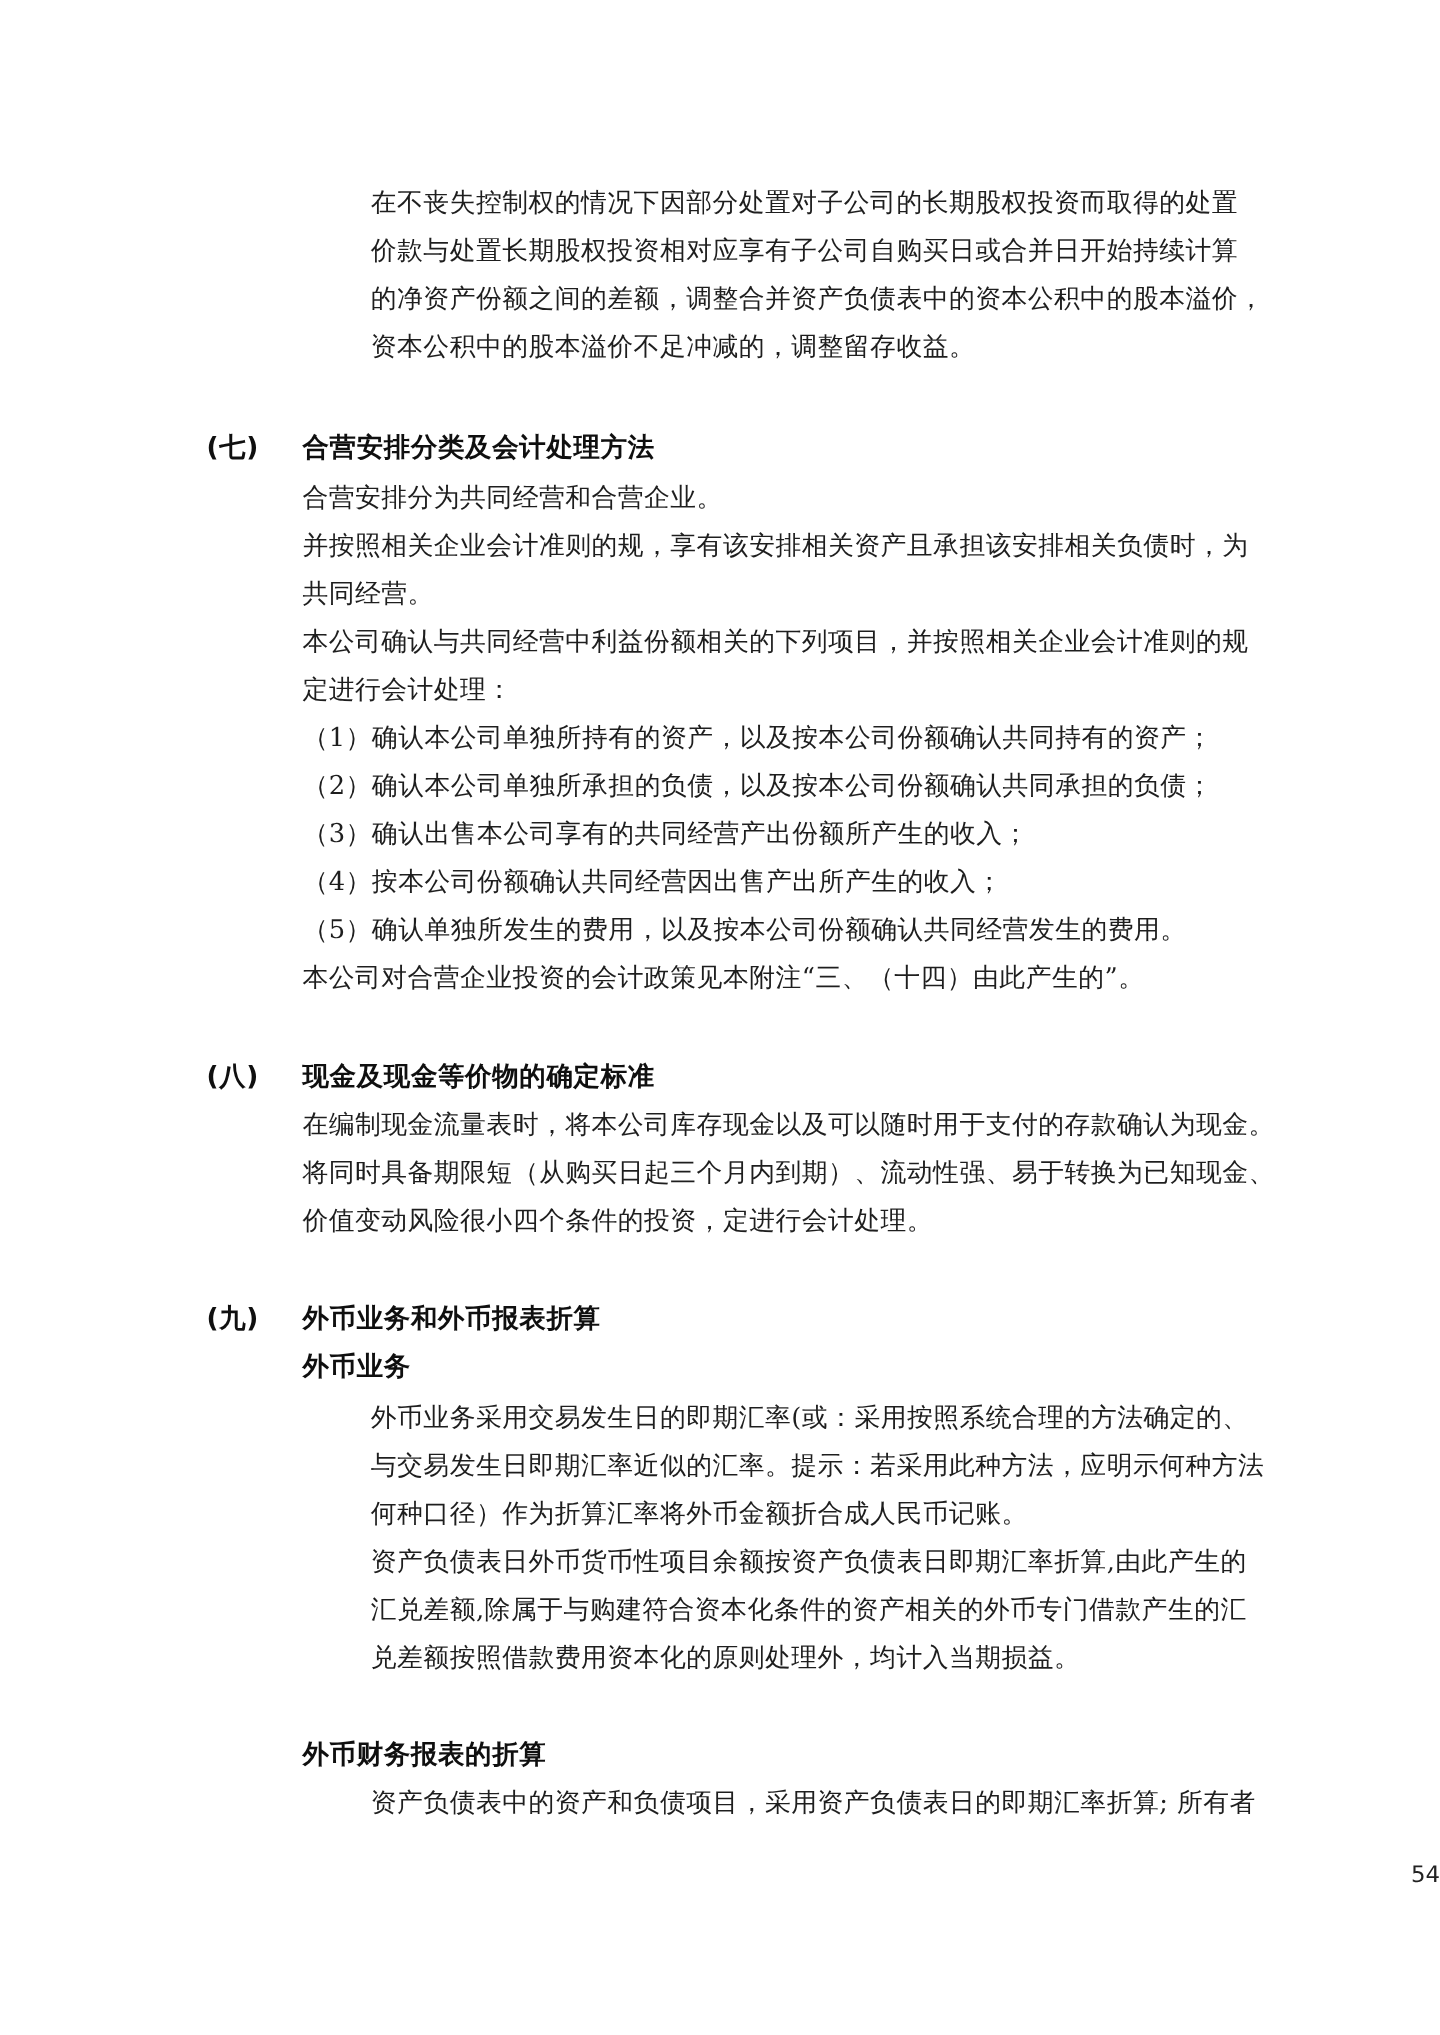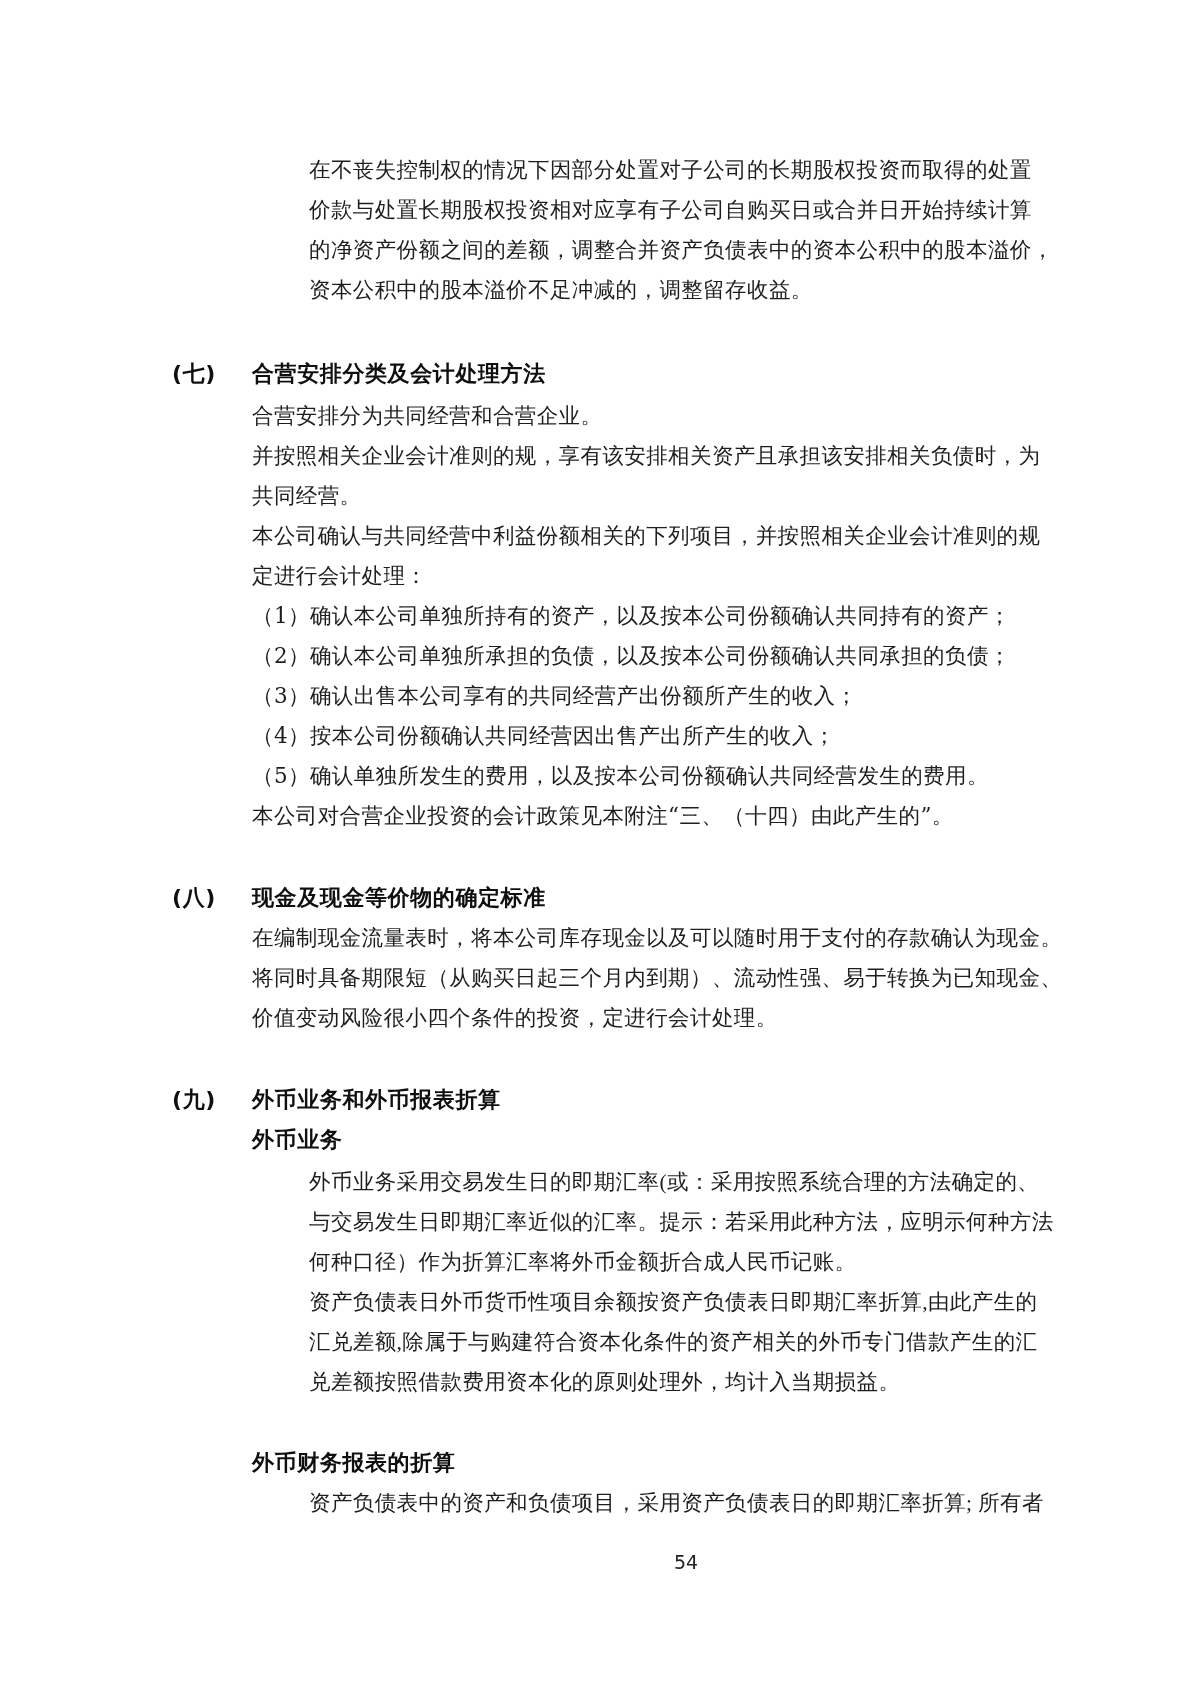--- a/index.html
+++ b/index.html
@@ -21,26 +21,26 @@
   }
   .hdg{
     font-family:"DejaVu Sans","Liberation Sans",sans-serif;
     font-weight:700;
     font-size:22px;
     letter-spacing:0.6px;
     color:#0f0f0f;
   }
   .xl{left:172px;}   
   .x1{left:252px;}   
-  .x2{left:309px;font-family:Liberation Serif, serif;}   
+  .x2{left:309px;}   
   .footer{
     position:absolute;
     left:172px;width:1028px;
     top:1551px;
-    text-align:center;
+    text-align:right;
     font-family:"DejaVu Sans","Liberation Sans",sans-serif;
     font-size:19px;
     color:#222;
   }
 </style>
 </head>
 <body>
 
 <div id="page">
 

